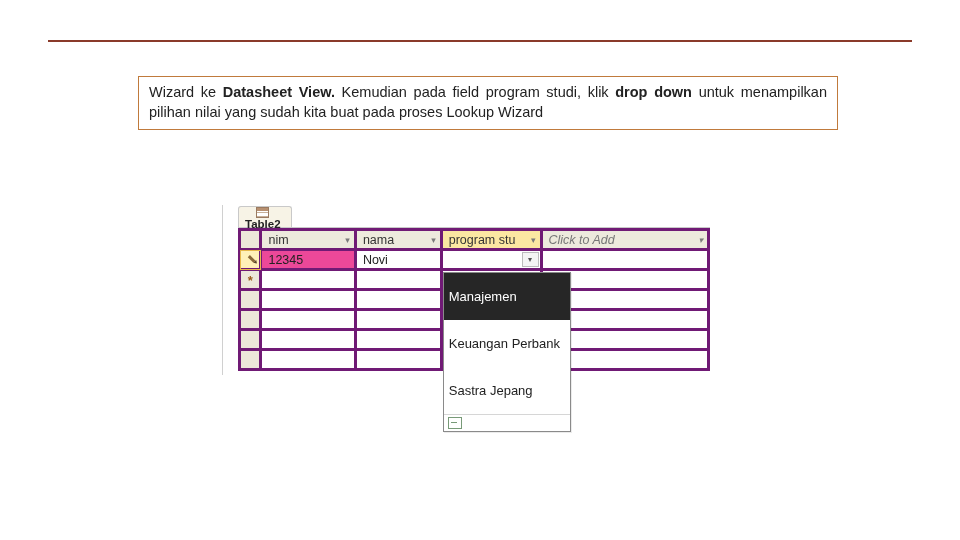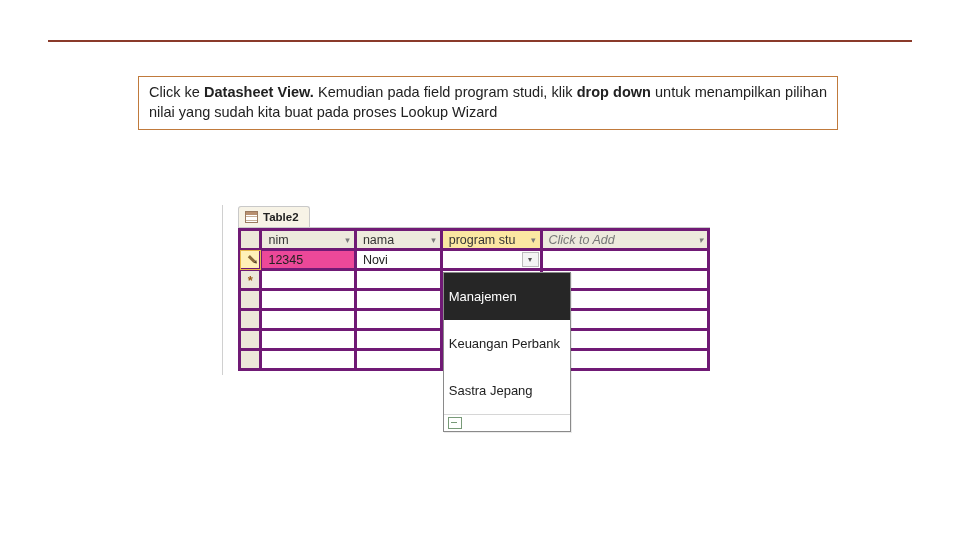--- a/index.html
+++ b/index.html
@@ -71,21 +71,21 @@
   }
   .tab {
     display: flex;
     align-items: center;
     height: 20px;
     background: #f7f3e6;
     border: 1px solid #c9c9c9;
     border-bottom: none;
     border-radius: 3px 3px 0 0;
     padding: 0 10px 0 6px;
-    gap: 5px;
+    flex-direction: column;
   }
   .tab-icon {
     width: 13px; height: 12px;
     display: inline-block;
     box-sizing: border-box;
     border: 1px solid #9a7a60;
     background:
       linear-gradient(#b89070,#b89070) 0 0/100% 3px no-repeat,
       linear-gradient(#fff,#fff);
   }
@@ -212,21 +212,21 @@
   .edit-icn::after{content:"";position:absolute;left:2px;top:4px;width:6px;height:1px;background:#789a78;}
 </style>
 </head>
 <body>
 
 <div class="slide">
 
   <div class="title-underline"></div>
 
   <div class="callout-box">
-    <span>Click ke </span><b>Datasheet View.</b><span> Kemudian pada field program studi, klik </span><b>drop down</b><span> untuk menampilkan pilihan nilai yang sudah kita buat pada proses Lookup Wizard</span>
+    <span>Wizard ke </span><b>Datasheet View.</b><span> Kemudian pada field program studi, klik </span><b>drop down</b><span> untuk menampilkan pilihan nilai yang sudah kita buat pada proses Lookup Wizard</span>
   </div>
 
   <div class="shot">
     <div class="vdiv"></div>
 
     <div class="tab-row">
       <div class="tab">
         <span class="tab-icon"></span>
         <span class="tab-label">Table2</span>
       </div>

